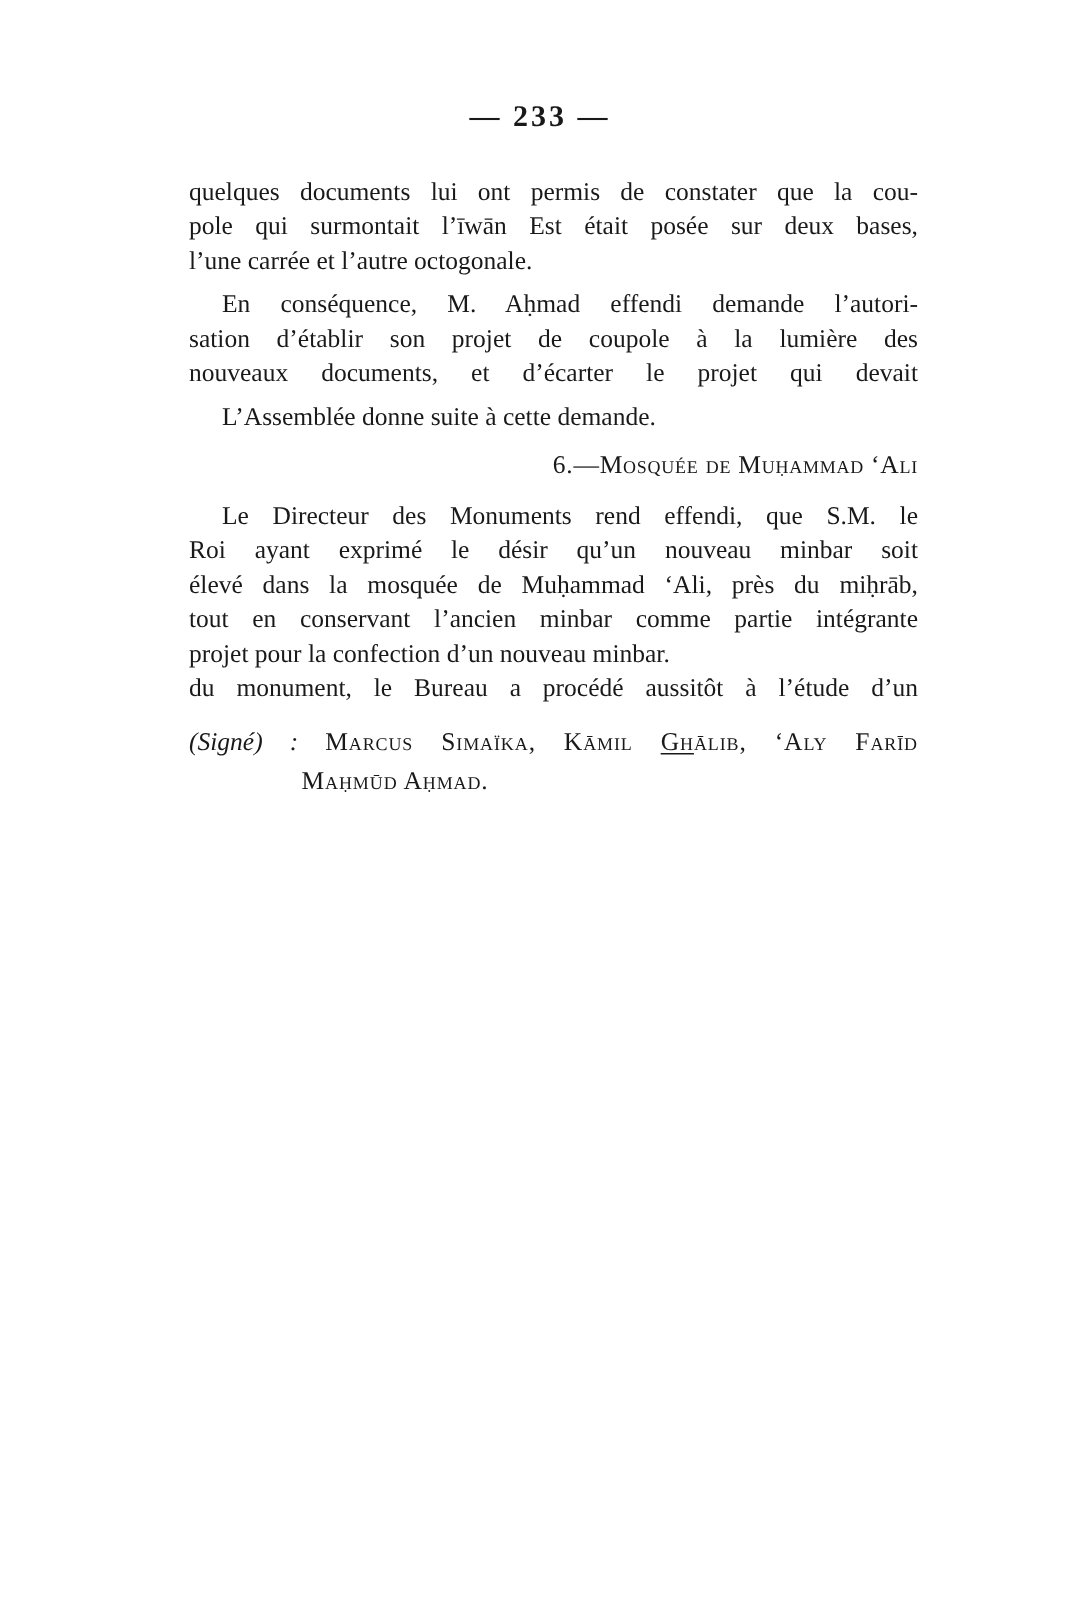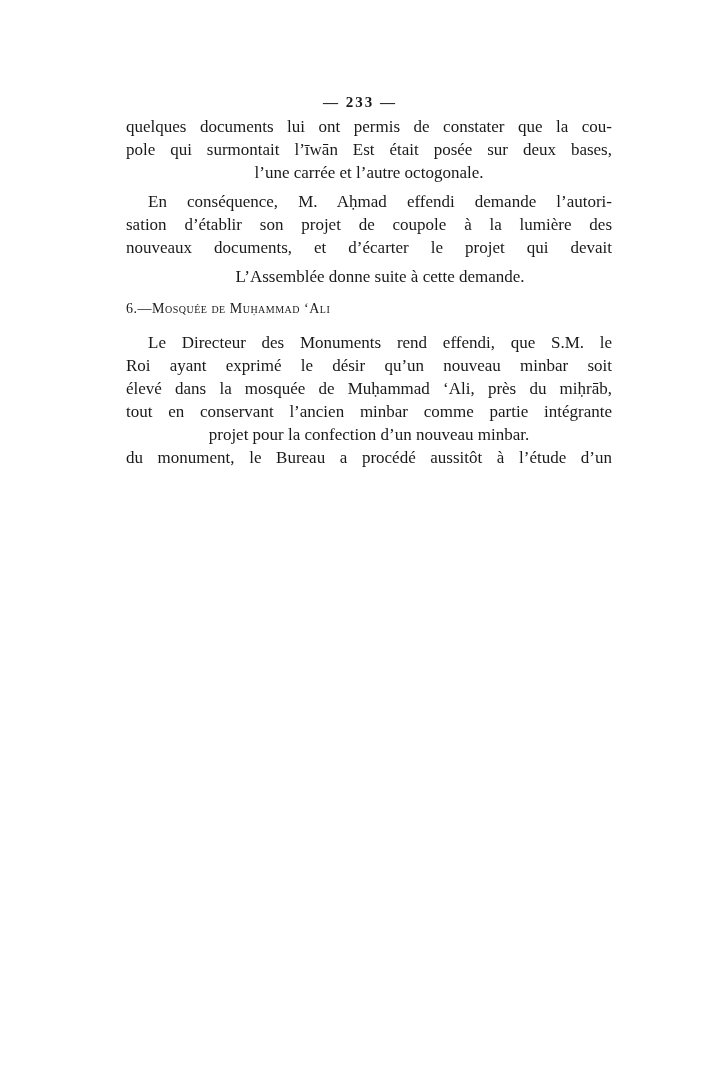--- a/index.html
+++ b/index.html
@@ -10,51 +10,51 @@
   .page {
     position: relative;
     width: 720px;
     height: 1082px;
     background: #ffffff;
     color: #191919;
     font-family: "Liberation Serif", "DejaVu Serif", serif;
     overflow: hidden;
   }
   .page-number {
-    padding-top: 92px;
+    padding-top: 68px;
     text-align: center;
-    font-size: 15px;
+    font-size: 20px;
     font-weight: bold;
     letter-spacing: 2px;
     line-height: 20px;
   }
   .content {
     margin-left: 126px;
-    margin-top: 3px;
+    margin-top: 28px;
     width: 486px;
     font-size: 17px;
     line-height: 23px;
   }
   .para {
     margin: 0 0 6px 0;
   }
   .line {
-    text-align: center;
+    text-align: left;
   }
   .line.just {
     text-align: justify;
     text-align-last: justify;
   }
   .line.indent {
     text-indent: 22px;
   }
   .heading {
     margin: 9px 0 11px 0;
-    text-align: left;
-    font-size: 14px;
+    text-align: right;
+    font-size: 17px;
     font-variant: small-caps;
     letter-spacing: 0.5px;
     line-height: 23px;
   }
   .sig {
     margin-top: 13px;
   }
   .sig-line1 {
     text-align: justify;
     text-align-last: justify;
@@ -97,14 +97,18 @@
       </div>
       <div class="heading">6.—Mosquée de Muḥammad ‘Ali</div>
       <div class="para">
         <div class="line just indent">Le Directeur des Monuments rend effendi, que S.M. le</div>
         <div class="line just">Roi ayant exprimé le désir qu’un nouveau minbar soit</div>
         <div class="line just">élevé dans la mosquée de Muḥammad ‘Ali, près du miḥrāb,</div>
         <div class="line just">tout en conservant l’ancien minbar comme partie intégrante</div>
         <div class="line">projet pour la confection d’un nouveau minbar.</div>
         <div class="line just">du monument, le Bureau a procédé aussitôt à l’étude d’un</div>
       </div>
+      <div class="sig">
+        <div class="sig-line1"><span class="sig-prefix">(Signé) : </span><span class="sig-names"><span>Marcus Simaïka, Kāmil </span><span class="u">Gh</span><span>ālib, ‘Aly Farīd</span></span></div>
+        <div class="sig-line2 sig-names">Maḥmūd Aḥmad.</div>
+      </div>
     </div>
 </div>
 
 </body></html>

